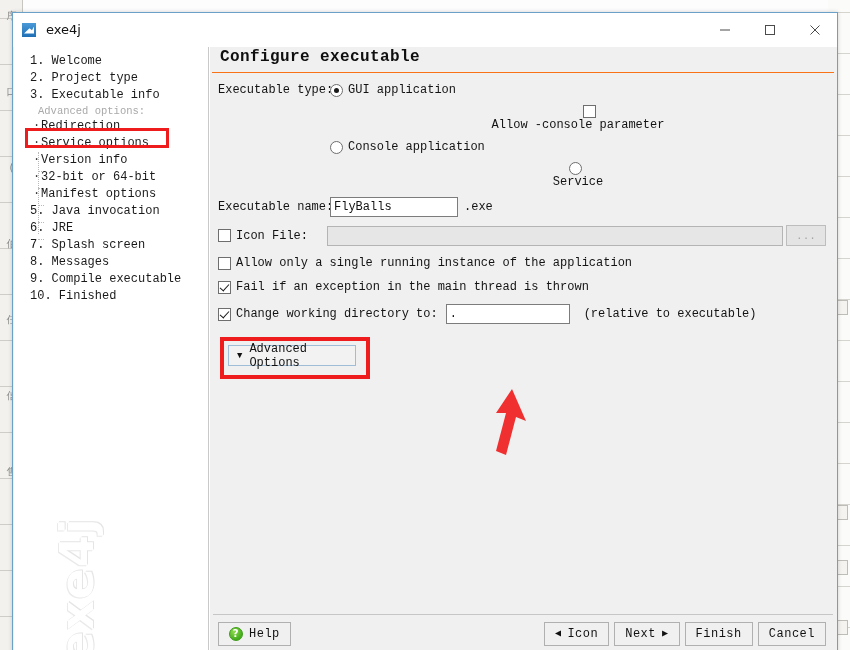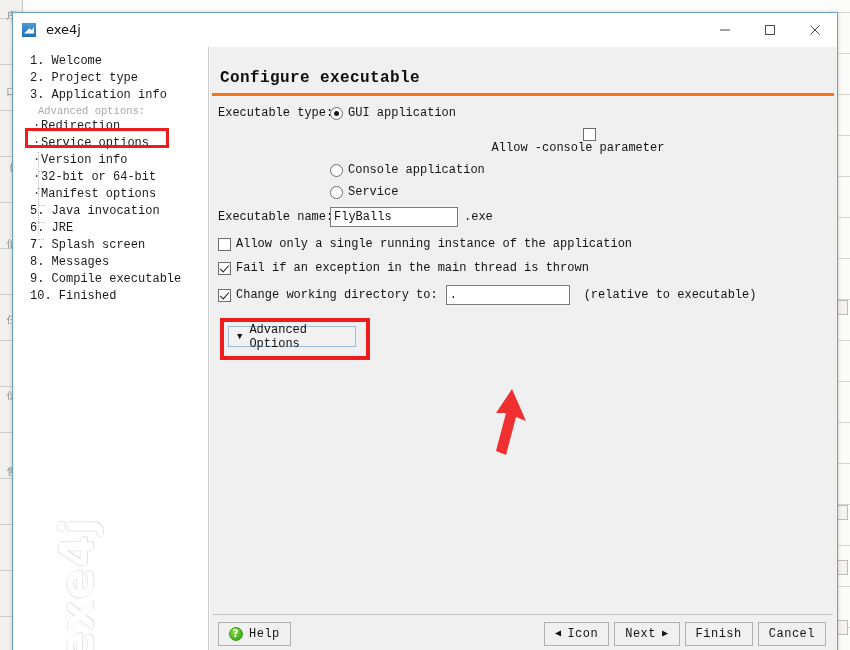--- a/index.html
+++ b/index.html
@@ -248,22 +248,22 @@
   #content {
     flex: 1;
     background: #f0f0f0;
     display: flex;
     flex-direction: column;
     min-width: 0;
     border-left: 1px solid #ffffff;
     position: relative;
   }
   #content-head {
-    padding: 22px 0 6px 8px;
-    border-bottom: 3px solid #f97316;
+    padding: 1px 0 6px 8px;
+    border-bottom: 1px solid #f97316;
     margin: 0 2px 0 2px;
   }
   #page-heading {
     font-family: "Liberation Mono", monospace;
     font-size: 16px;
     font-weight: bold;
     color: #0f0f0f;
     letter-spacing: 0.4px;
   }
   #form-area {
@@ -544,21 +544,21 @@
           <div class="nav-item">
             <span class="nav-num">1.</span>
             <span>Welcome</span>
           </div>
           <div class="nav-item">
             <span class="nav-num">2.</span>
             <span>Project type</span>
           </div>
           <div class="nav-item">
             <span class="nav-num">3.</span>
-            <span>Application info</span>
+            <span>Executable info</span>
           </div>
           <div class="adv-label">Advanced options:</div>
           <div class="sub-item">
             <span class="bullet">·</span>
             <span>Redirection</span>
           </div>
           <div class="sub-item">
             <span class="bullet">·</span>
             <span>Service options</span>
           </div>
@@ -623,31 +623,39 @@
           <div class="row" style="margin-left:112px;flex-direction:column;">
             <span class="cb indent-28"></span>
             <span class="lbl">Allow -console parameter</span>
           </div>
 
           <div class="row" style="margin-left:112px;">
             <span class="radio"></span>
             <span class="lbl">Console application</span>
           </div>
 
-          <div class="row" style="margin-left:112px;">
+          <div class="row" style="margin-left:112px;flex-direction:column;">
             <span class="radio"></span>
             <span class="lbl">Service</span>
           </div>
 
           <div class="row" style="margin-top:2px;">
             <span class="lbl lbl-field">Executable name:</span>
             <input class="txt" style="width: 128px;" value="FlyBalls">
             <span class="suffix">.exe</span>
           </div>
 
+          <div class="row">
+            <span style="display:flex;align-items:center;width:112px;">
+              <span class="cb"></span>
+              <span class="lbl">Icon File:</span>
+            </span>
+            <input class="txt disabled" style="width: 470px;" readonly="" value="">
+            <span class="browse-btn">...</span>
+          </div>
 
           <div class="row" style="margin-top:10px;">
             <span class="cb"></span>
             <span class="lbl">Allow only a single running instance of the application</span>
           </div>
 
           <div class="row" style="margin-top:10px;">
             <span class="cb on"></span>
             <span class="lbl">Fail if an exception in the main thread is thrown</span>
           </div>

